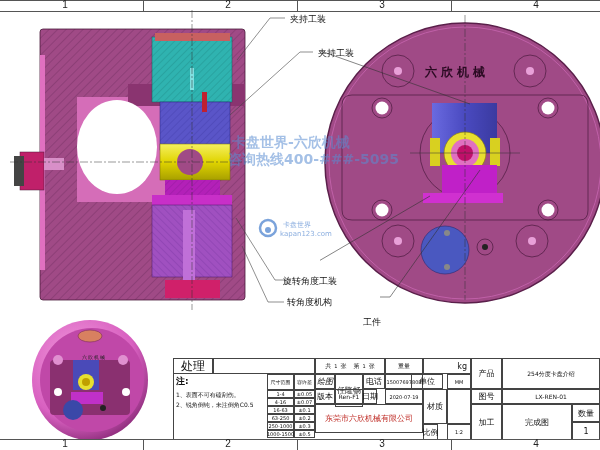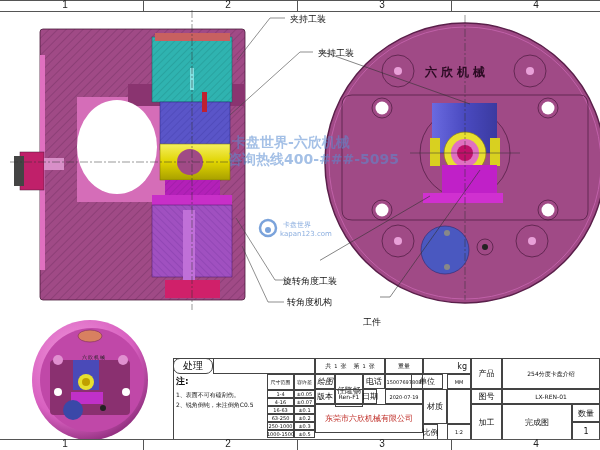--- a/index.html
+++ b/index.html
@@ -8,21 +8,21 @@
   .zone-bar{position:absolute;left:0;width:600px;height:10px;border-top:1px solid #555;border-bottom:1px solid #555;background:#fff;font-size:10px;color:#222;}
   .zone-bar .z{position:absolute;top:-2px;width:20px;text-align:center;font-family:"Liberation Sans",sans-serif;}
   .zone-bar .tick{position:absolute;top:0;width:1px;height:10px;background:#555;}
   .callout{position:absolute;font-size:9px;color:#111;white-space:nowrap;font-family:"DejaVu Sans",sans-serif;}
   .wm1{position:absolute;font-size:14px;font-weight:bold;color:rgba(90,140,210,0.55);white-space:nowrap;letter-spacing:0px;}
   .wm2{position:absolute;font-size:7px;color:rgba(90,140,210,0.7);white-space:nowrap;}
   
   .tb{position:absolute;border:1px solid #444;box-sizing:border-box;font-size:8px;color:#111;display:flex;align-items:center;justify-content:center;white-space:nowrap;}
   .tb.sm{font-size:6px;}
   .tb.xs{font-size:5px;}
-  .tb.lg{font-size:10px;border-radius:7px;}
+  .tb.lg{font-size:12px;}
   .notes{position:absolute;font-size:6px;color:#111;line-height:10px;}
   .red{color:#c0302a;}
 </style>
 </head>
 <body>
 
 <div class="zone-bar" style="top:0;">
   <span class="z" style="left:55px;">1</span>
   <span class="tick" style="left:143px;"></span>
   <span class="z" style="left:218px;">2</span>

